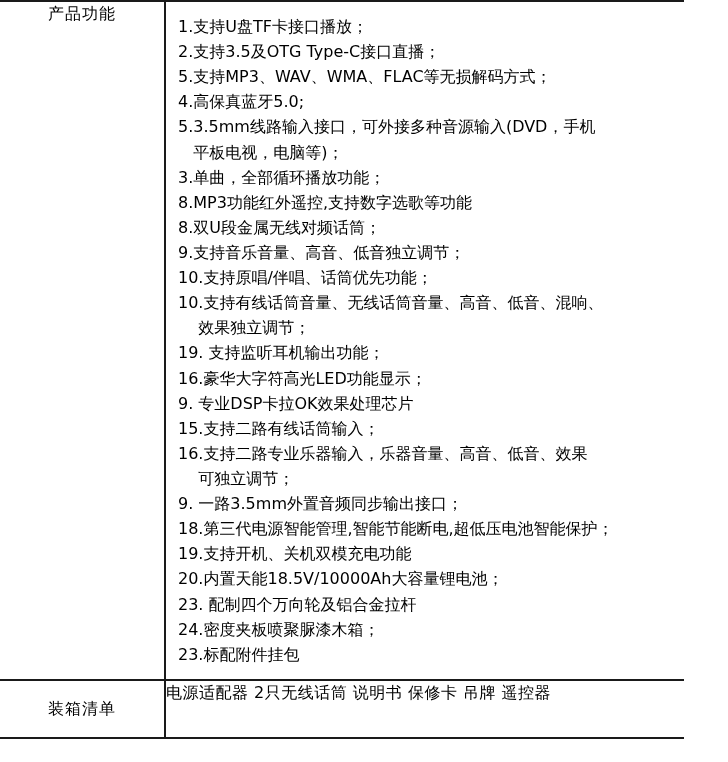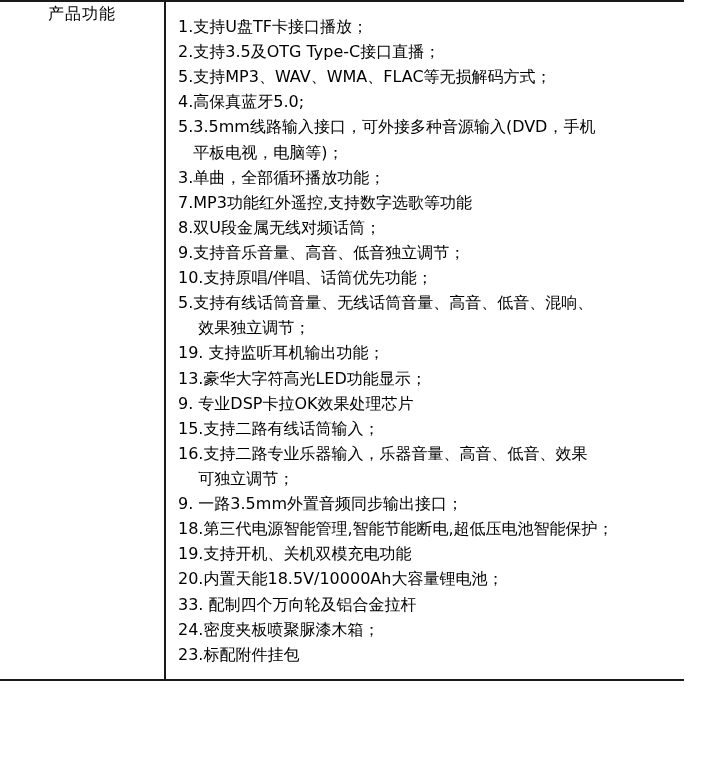--- a/index.html
+++ b/index.html
@@ -72,36 +72,40 @@
       <td class="label-cell">产品功能</td>
       <td class="content-cell">
         <ul class="feature-list">
           <li>1.支持U盘TF卡接口播放；</li>
           <li>2.支持3.5及OTG Type-C接口直播；</li>
           <li>5.支持MP3、WAV、WMA、FLAC等无损解码方式；</li>
           <li>4.高保真蓝牙5.0;</li>
           <li>5.3.5mm线路输入接口，可外接多种音源输入(DVD，手机
    平板电视，电脑等)；</li>
           <li>3.单曲，全部循环播放功能；</li>
-          <li>7.MP3功能红外遥控,支持数字选歌等功能</li>
+          <li>8.MP3功能红外遥控,支持数字选歌等功能</li>
           <li>8.双U段金属无线对频话筒；</li>
           <li>9.支持音乐音量、高音、低音独立调节；</li>
           <li>10.支持原唱/伴唱、话筒优先功能；</li>
-          <li>5.支持有线话筒音量、无线话筒音量、高音、低音、混响、
+          <li>10.支持有线话筒音量、无线话筒音量、高音、低音、混响、
     效果独立调节；</li>
           <li>19. 支持监听耳机输出功能；</li>
-          <li>13.豪华大字符高光LED功能显示；</li>
+          <li>16.豪华大字符高光LED功能显示；</li>
           <li>9. 专业DSP卡拉OK效果处理芯片</li>
           <li>15.支持二路有线话筒输入；</li>
           <li>16.支持二路专业乐器输入，乐器音量、高音、低音、效果
     可独立调节；</li>
           <li>9. 一路3.5mm外置音频同步输出接口；</li>
           <li>18.第三代电源智能管理,智能节能断电,超低压电池智能保护；</li>
           <li>19.支持开机、关机双模充电功能</li>
           <li>20.内置天能18.5V/10000Ah大容量锂电池；</li>
-          <li>33. 配制四个万向轮及铝合金拉杆</li>
+          <li>23. 配制四个万向轮及铝合金拉杆</li>
           <li>24.密度夹板喷聚脲漆木箱；</li>
           <li>23.标配附件挂包</li>
         </ul>
       </td>
     </tr>
+    <tr class="row-bottom-line">
+      <td class="label-cell packing">装箱清单</td>
+      <td class="packing-cell">电源适配器  2只无线话筒  说明书  保修卡  吊牌  遥控器</td>
+    </tr>
   </tbody>
 </table>
 
 </body></html>

